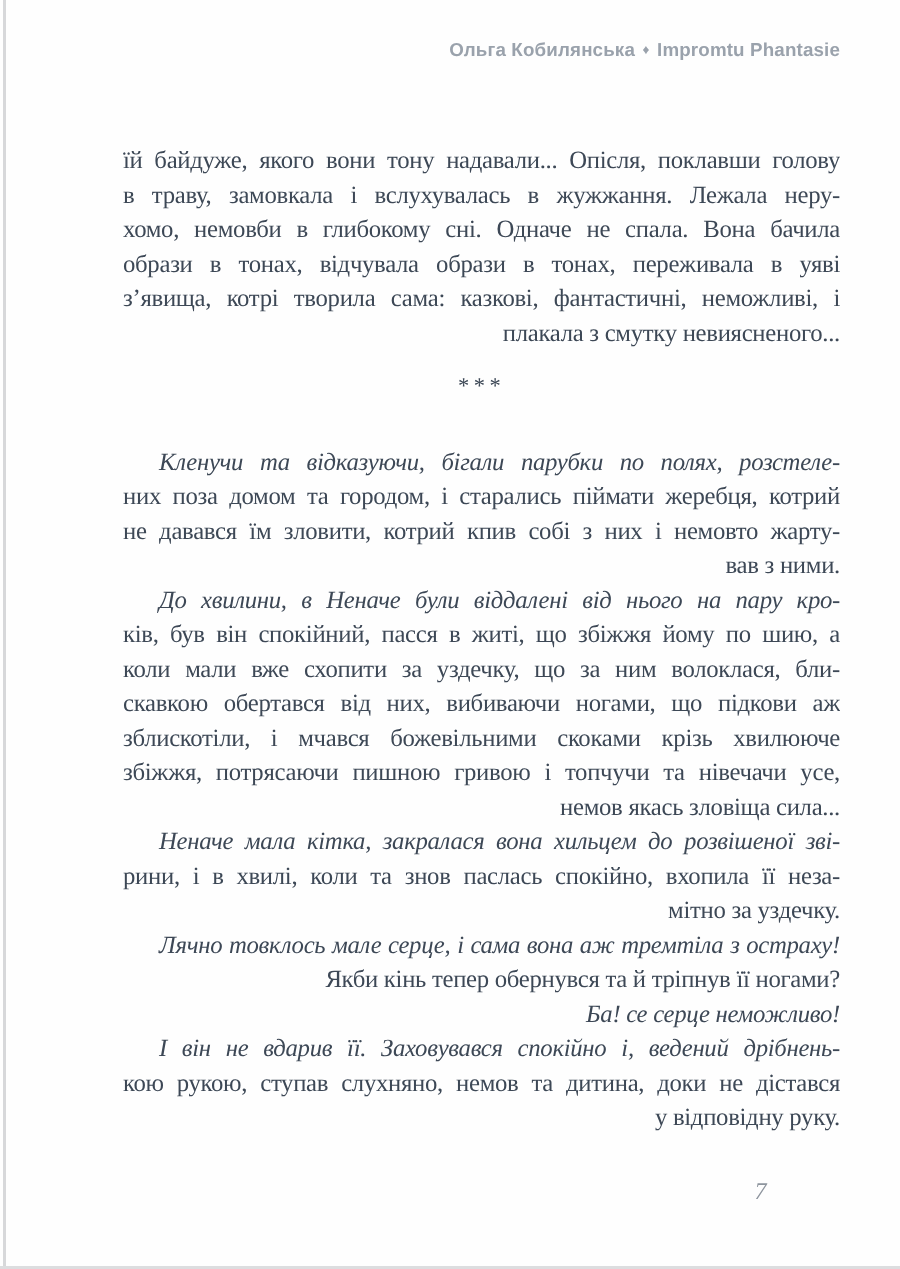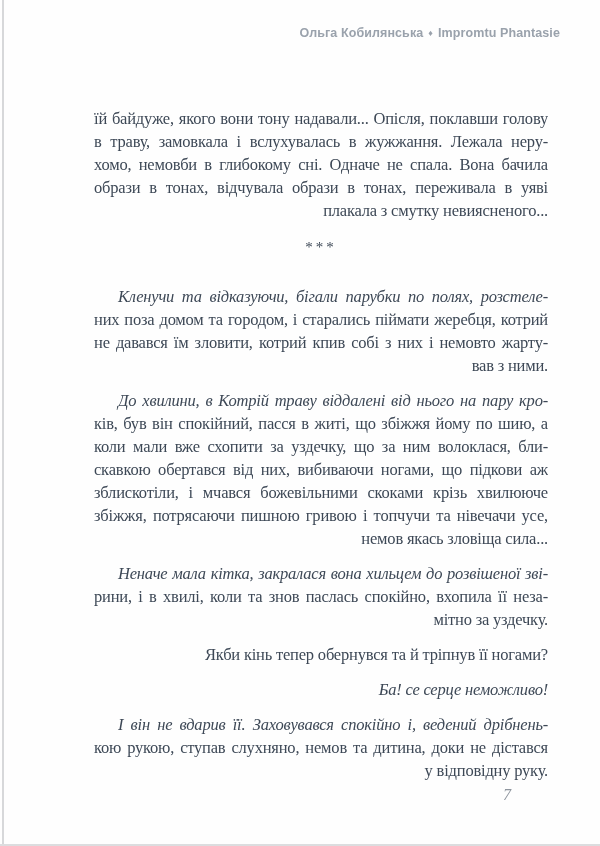--- a/index.html
+++ b/index.html
@@ -45,21 +45,21 @@
   .page-text {
     position: absolute;
     top: 95px;
     left: 82px;
     right: 40px;
     font-size: 16.5px;
     line-height: 23px;
     letter-spacing: -0.2px;
     color: #3d4856;
   }
-  .paragraph { margin: 12px; }
+  .paragraph { margin: 0; }
   .line {
     height: 23px;
     overflow: hidden;
     text-align: right;
     white-space: normal;
   }
   .line.fill {
     text-align: justify;
     text-align-last: justify;
   }
@@ -92,44 +92,46 @@
   <div class="running-header">
     <span>Ольга Кобилянська</span><span class="sep">♦</span><span>Impromtu Phantasie</span>
   </div>
 
   <div class="page-text">
       <div class="paragraph">
         <div class="line fill">їй байдуже, якого вони тону надавали... Опісля, поклавши голову</div>
         <div class="line fill">в траву, замовкала і вслухувалась в жужжання. Лежала неру-</div>
         <div class="line fill">хомо, немовби в глибокому сні. Одначе не спала. Вона бачила</div>
         <div class="line fill">образи в тонах, відчувала образи в тонах, переживала в уяві</div>
+        <div class="line fill">з’явища, котрі творила сама: казкові, фантастичні, неможливі, і</div>
         <div class="line">плакала з смутку невиясненого...</div>
       </div>
       <div class="separator">***</div>
       <div class="paragraph">
         <div class="line fill indent">Кленучи та відказуючи, бігали парубки по полях, розстеле-</div>
         <div class="line fill">них поза домом та городом, і старались піймати жеребця, котрий</div>
         <div class="line fill">не давався їм зловити, котрий кпив собі з них і немовто жарту-</div>
         <div class="line">вав з ними.</div>
       </div>
       <div class="paragraph">
-        <div class="line fill indent">До хвилини, в Котрій траву віддалені від нього на пару кро-</div>
+        <div class="line fill indent">До хвилини, в Неначе були віддалені від нього на пару кро-</div>
         <div class="line fill">ків, був він спокійний, пасся в житі, що збіжжя йому по шию, а</div>
         <div class="line fill">коли мали вже схопити за уздечку, що за ним волоклася, бли-</div>
         <div class="line fill">скавкою обертався від них, вибиваючи ногами, що підкови аж</div>
         <div class="line fill">зблискотіли, і мчався божевільними скоками крізь хвилююче</div>
         <div class="line fill">збіжжя, потрясаючи пишною гривою і топчучи та нівечачи усе,</div>
         <div class="line">немов якась зловіща сила...</div>
       </div>
       <div class="paragraph">
         <div class="line fill indent">Неначе мала кітка, закралася вона хильцем до розвішеної зві-</div>
         <div class="line fill">рини, і в хвилі, коли та знов паслась спокійно, вхопила її неза-</div>
         <div class="line">мітно за уздечку.</div>
       </div>
       <div class="paragraph">
+        <div class="line fill indent">Лячно товклось мале серце, і сама вона аж тремтіла з остраху!</div>
         <div class="line">Якби кінь тепер обернувся та й тріпнув її ногами?</div>
       </div>
       <div class="paragraph">
         <div class="line indent">Ба! се серце неможливо!</div>
       </div>
       <div class="paragraph">
         <div class="line fill indent">І він не вдарив її. Заховувався спокійно і, ведений дрібнень-</div>
         <div class="line fill">кою рукою, ступав слухняно, немов та дитина, доки не дістався</div>
         <div class="line">у відповідну руку.</div>
       </div>

